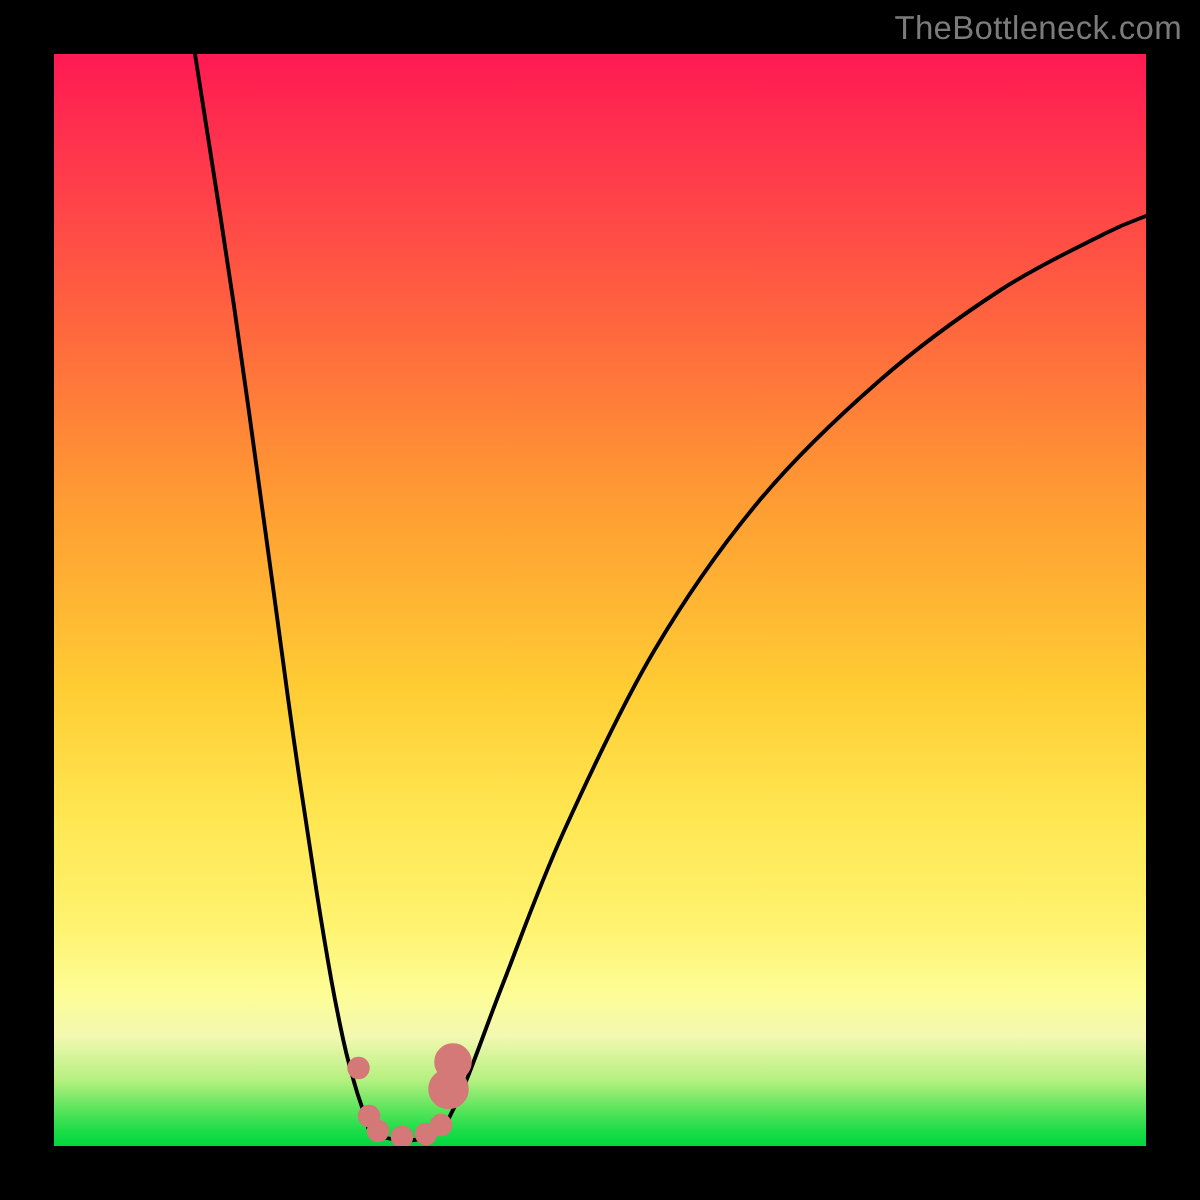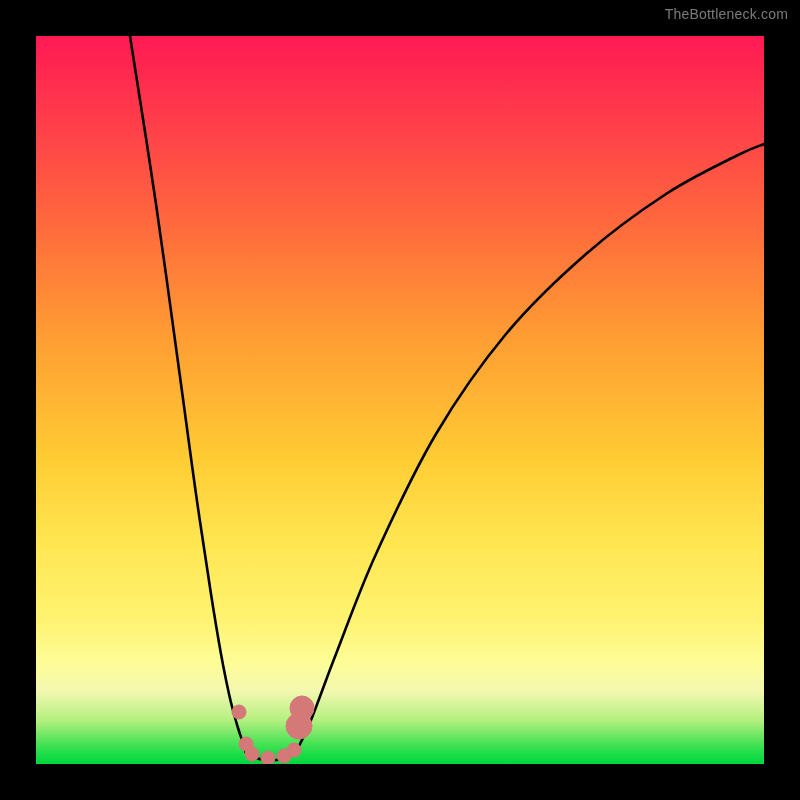--- a/index.html
+++ b/index.html
@@ -32,21 +32,21 @@
       #4fe358 97%,
       #1fdd49 98.5%,
       #00d73e 100%
     );
   }
   .watermark {
     position: absolute;
     top: 6px;
     right: 12px;
     color: #7b7b7b;
-    font-size: 14px;
+    font-size: 22px;
     font-weight: 500;
     letter-spacing: 0.2px;
     user-select: none;
   }
   svg.plot {
     position: absolute;
     left: 0;
     top: 0;
   }
 </style>

